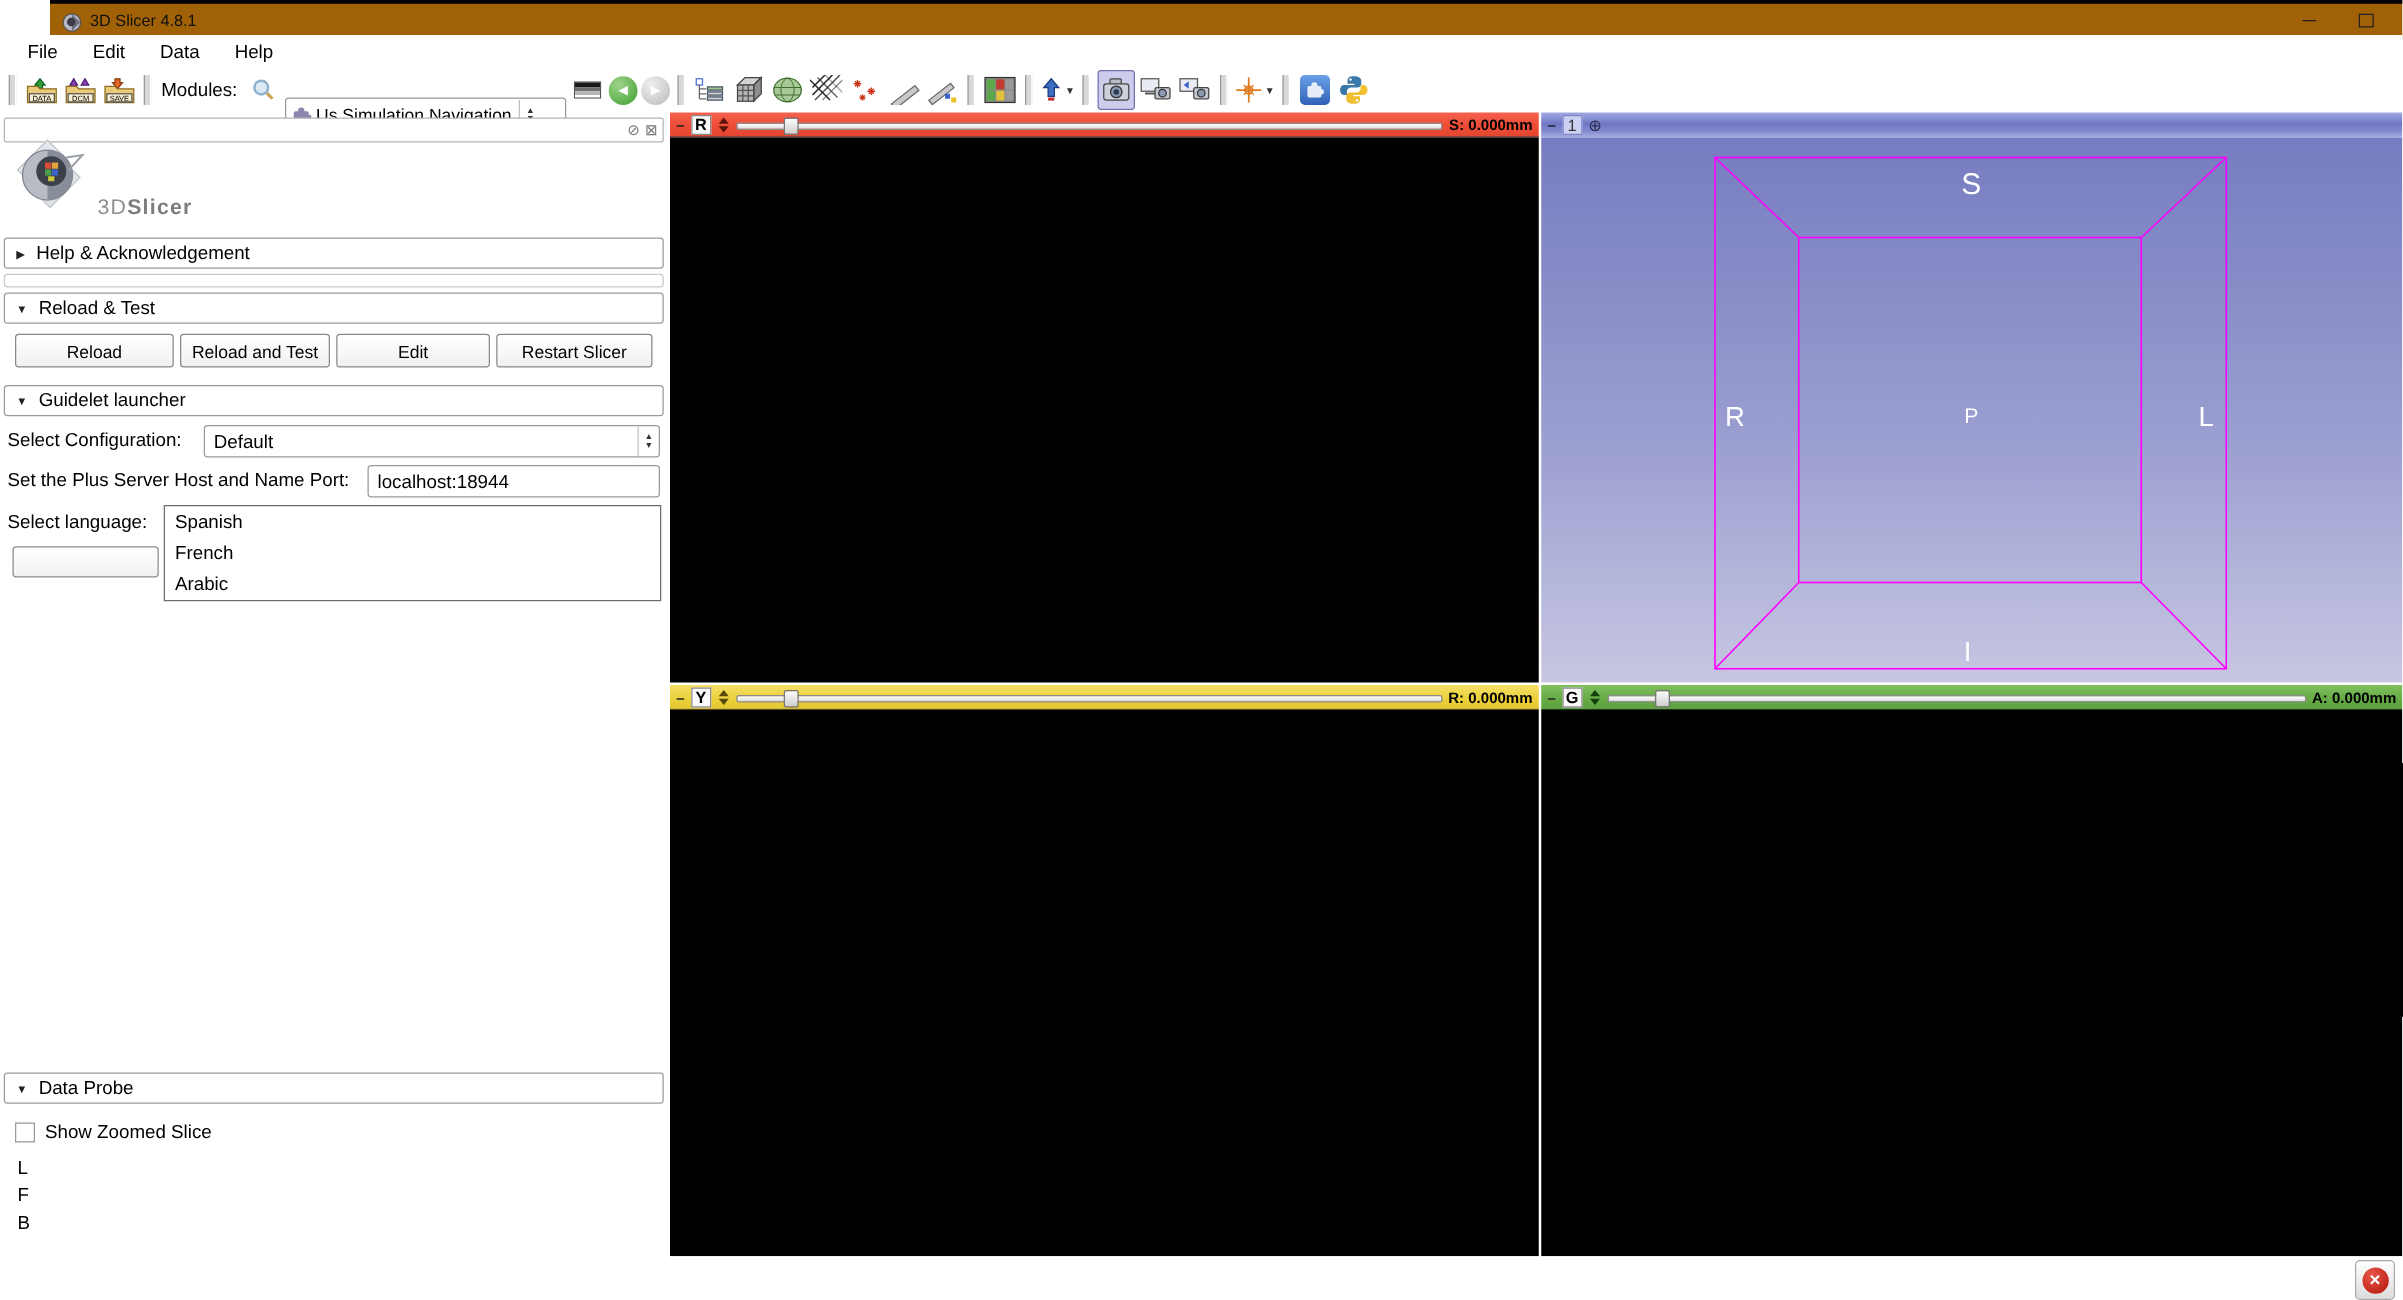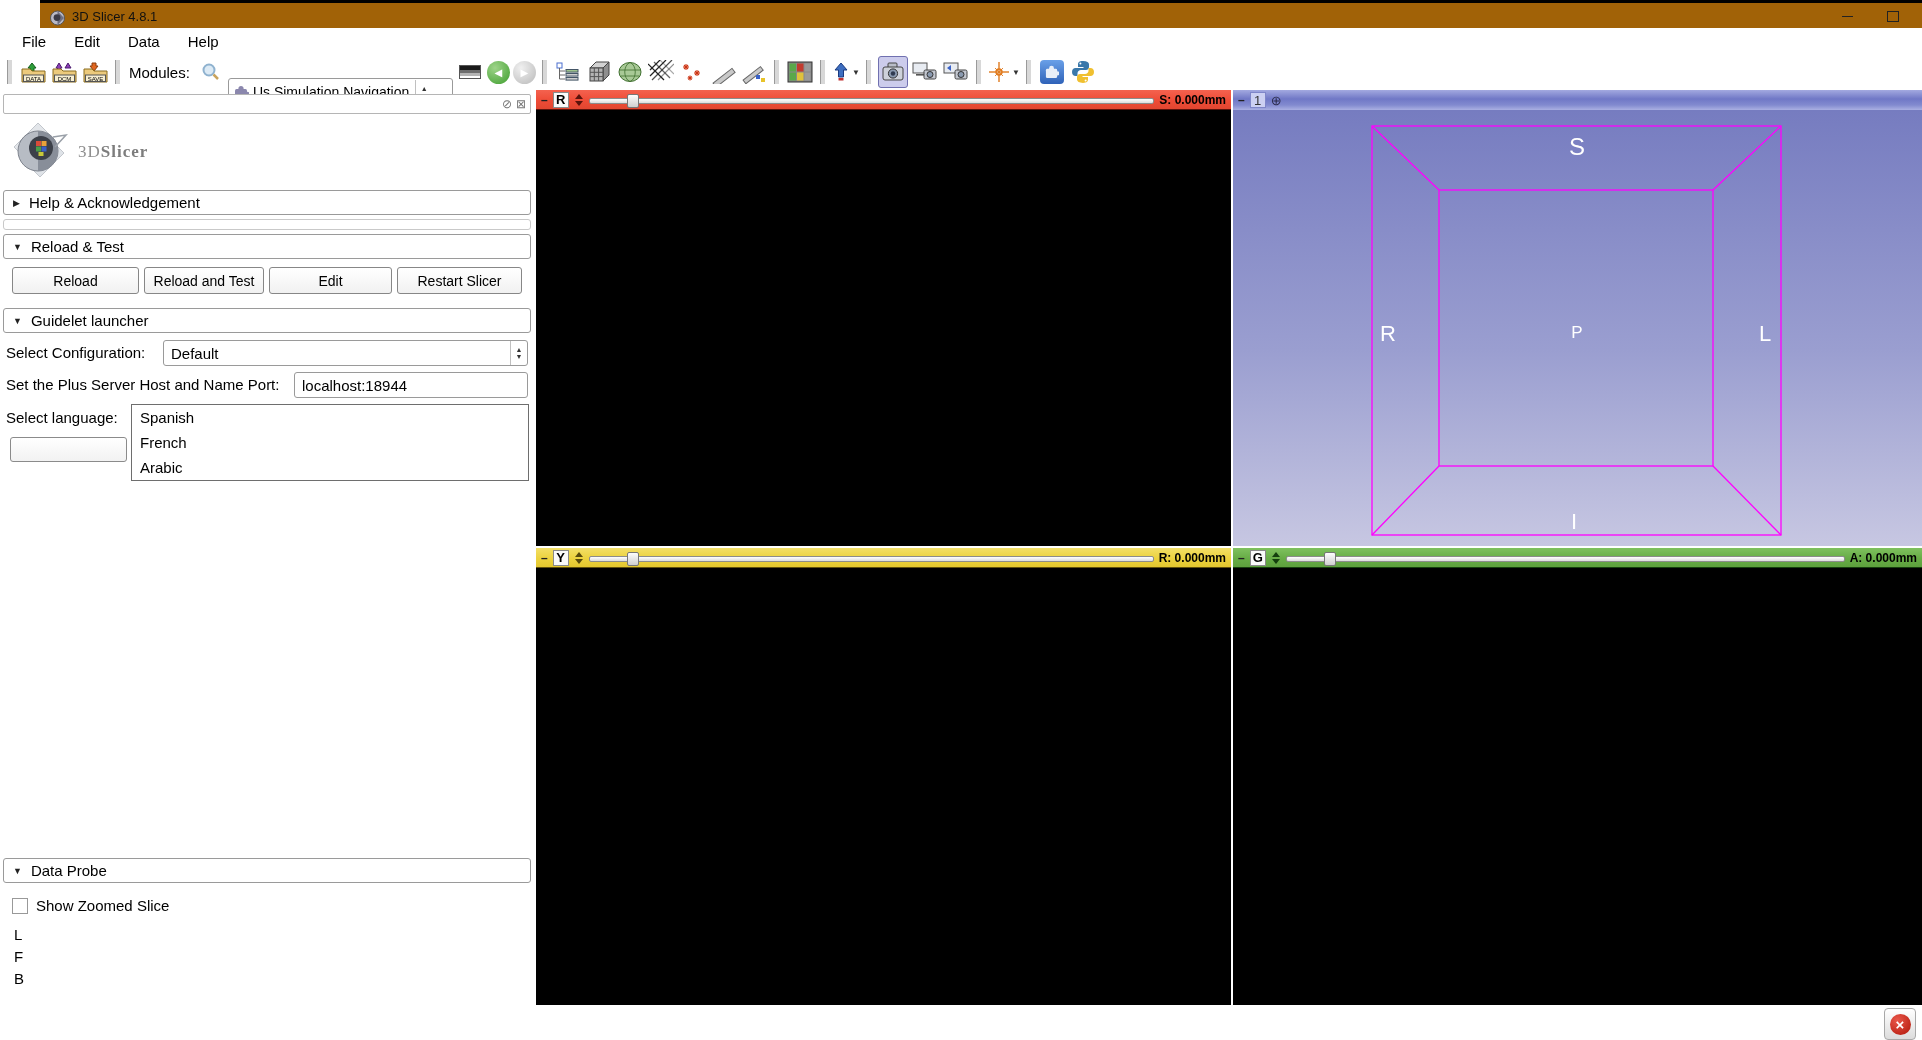--- a/index.html
+++ b/index.html
@@ -28,21 +28,21 @@
   .combo .ctext{font-size:14px;padding:0 6px 0 4px;white-space:nowrap;}
   .spinner{height:24px;width:16px;border-left:1px solid #c0c0c0;display:flex;flex-direction:column;align-items:center;justify-content:center;font-size:7px;color:#333;line-height:7px;}
   .circle-btn{width:23px;height:23px;border-radius:50%;display:flex;align-items:center;justify-content:center;color:#fff;font-size:10px;}
   .back{background:radial-gradient(circle at 35% 30%,#9ed489,#3f9e2f);}
   .fwd{background:radial-gradient(circle at 35% 30%,#f0f0f0,#b9b9b9);}
   .ddarrow{font-size:8px;color:#333;margin-left:2px;}
 
   
   .panel-topbar{position:absolute;left:3px;top:94px;width:528px;height:20px;border:1px solid #b5b5b5;border-radius:2px;background:#fff;display:flex;align-items:center;justify-content:flex-end;gap:4px;padding-right:4px;box-sizing:border-box;}
   .tiny-ic{font-size:12px;color:#777;line-height:12px;}
-  .logo-wrap{position:absolute;left:8px;top:116px;width:260px;height:72px;display:flex;align-items:center;font-family:Liberation Serif, serif;}
+  .logo-wrap{position:absolute;left:8px;top:104px;width:260px;height:72px;display:flex;align-items:flex-end;}
   .logo-text{font-size:17px;letter-spacing:1px;color:#8f8f8f;margin-left:6px;}
   .logo-text b{color:#7d7d7d;}
   .sec-header{position:absolute;left:3px;width:528px;height:25px;border:1px solid #9a9a9a;border-radius:3px;background:#fff;display:flex;align-items:center;gap:9px;padding-left:9px;box-sizing:border-box;font-size:15px;}
   .tri{font-size:9px;color:#222;}
   .thin-frame{position:absolute;left:3px;top:219px;width:528px;height:11px;border:1px solid #c9c9c9;border-radius:3px;box-sizing:border-box;}
   .btn{position:absolute;top:267px;height:27px;border:1px solid #878787;border-radius:3px;background:linear-gradient(#ffffff,#f1f1f1);display:flex;align-items:center;justify-content:center;font-size:14px;box-sizing:border-box;}
   .flabel{position:absolute;font-size:15px;color:#000;line-height:26px;white-space:nowrap;}
   .field{position:absolute;height:26px;border:1px solid #9a9a9a;border-radius:3px;background:#fff;box-sizing:border-box;display:flex;align-items:center;font-size:15px;}
   .field .ftext{padding-left:7px;flex:1;}
   .dropdown{position:absolute;left:131px;top:404px;width:398px;background:#fff;border:1px solid #6e6e6e;box-sizing:border-box;z-index:5;}

